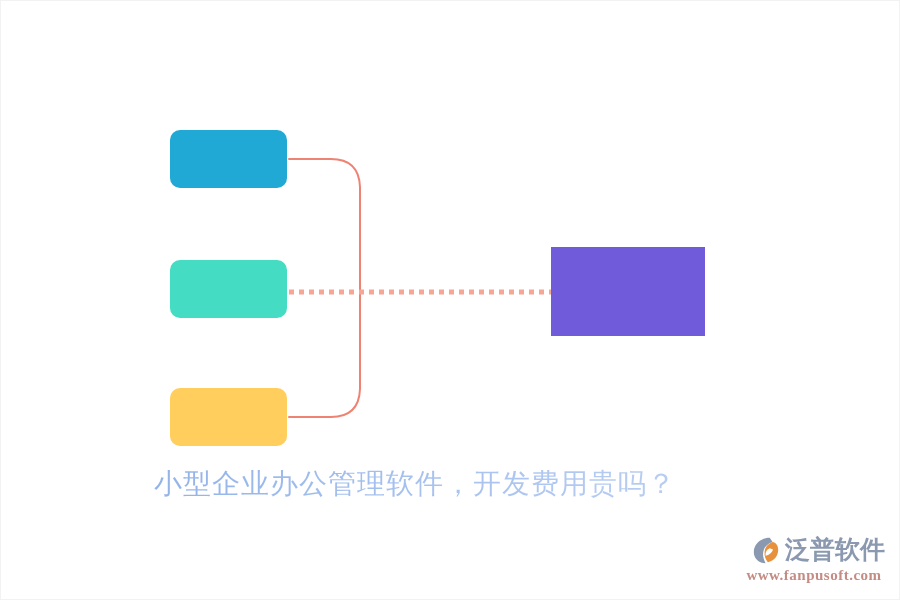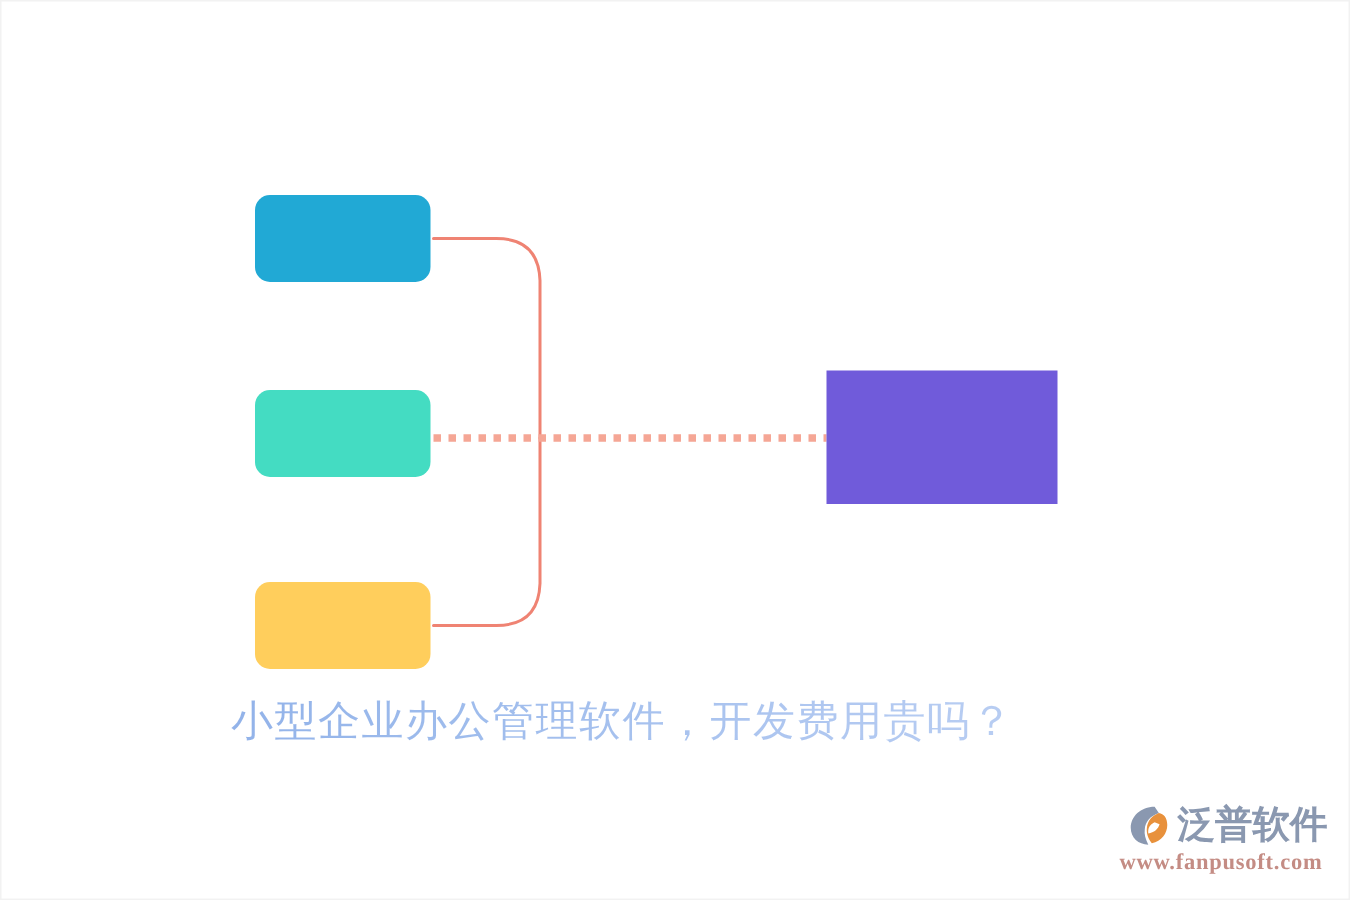--- a/index.html
+++ b/index.html
@@ -56,21 +56,21 @@
   #node-yellow { left: 169px; top: 387px;  width: 117px; height: 58px; }
   #node-purple { left: 550px; top: 246px;  width: 154px; height: 89px; }
 
   
   #caption {
     position: absolute;
     left: 0;
     top: 462px;
     width: 828px;
     text-align: center;
-    font-family: Liberation Mono, monospace;
+    font-family: Liberation Serif, serif;
     font-size: 28px;
     letter-spacing: 1px;
     line-height: 42px;
     white-space: nowrap;
     background: linear-gradient(90deg, #86a9e6 0%, #9dbbec 35%, #b2c9f1 70%, #c2d4f4 100%);
     -webkit-background-clip: text;
     background-clip: text;
     color: transparent;
     -webkit-text-fill-color: transparent;
   }

